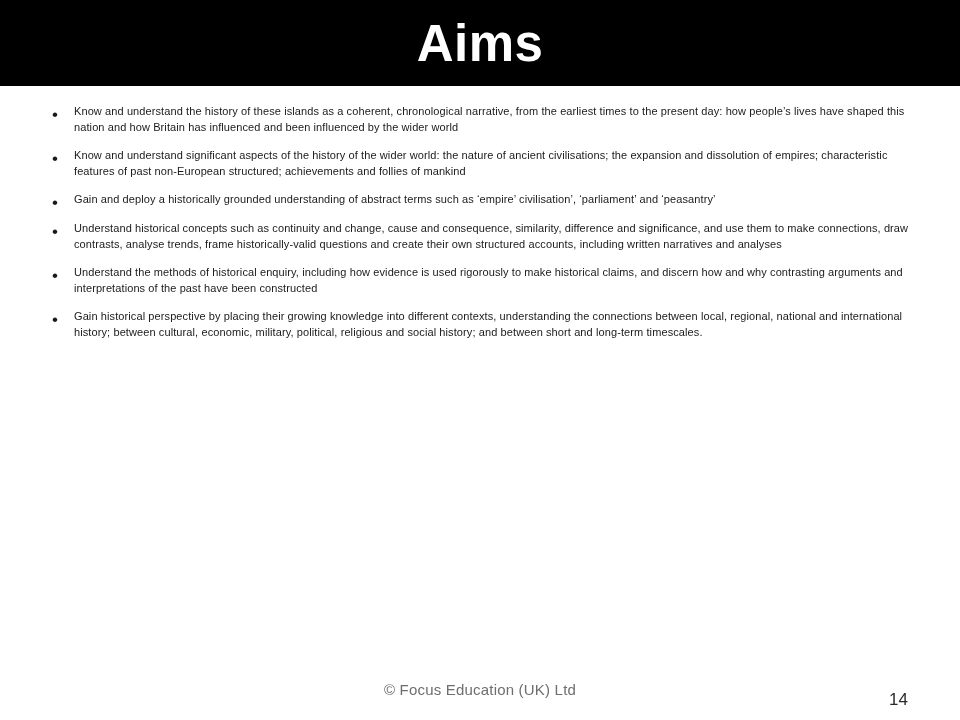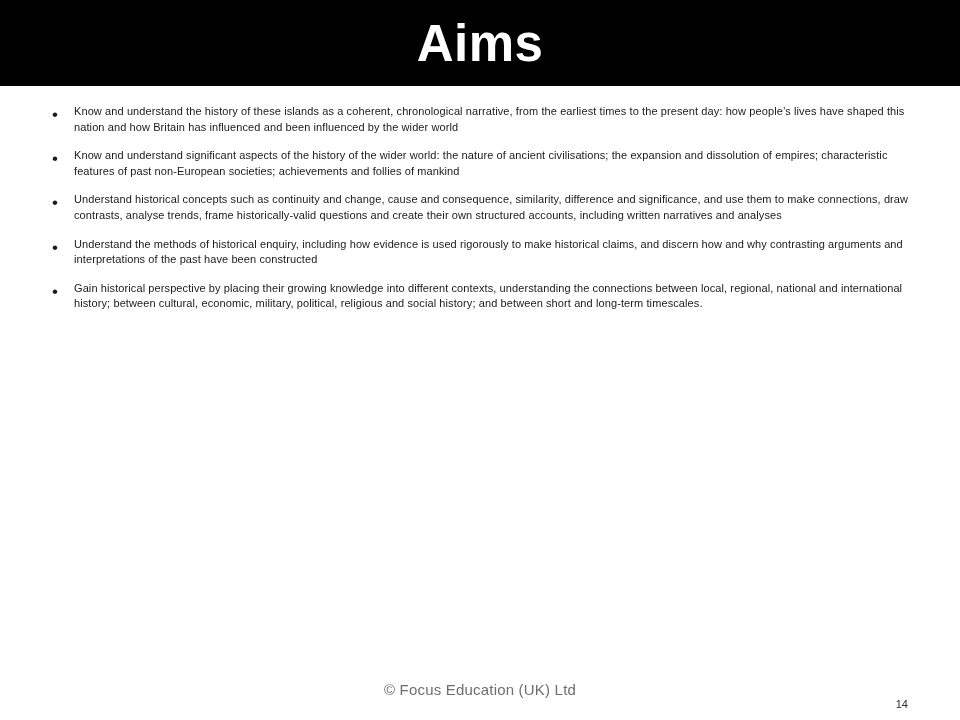--- a/index.html
+++ b/index.html
@@ -76,38 +76,39 @@
     width: 100%;
     text-align: center;
     font-size: 15px;
     color: #6e6e6e;
     letter-spacing: 0.2px;
   }
   .page-number {
     position: absolute;
     right: 52px;
     bottom: 10px;
-    font-size: 11px;
+    font-size: 17px;
     color: #2b2b2b;
   }
 </style>
 </head>
 <body>
 
 <div class="slide">
 
   <div class="title-bar">
     <div class="title">Aims</div>
   </div>
 
   <div class="body-area">
 
     <ul class="bullets">
       <li>Know and understand the history of these islands as a coherent, chronological narrative, from the earliest times to the present day: how people’s lives have shaped this nation and how Britain has influenced and been influenced by the wider world</li>
-      <li>Know and understand significant aspects of the history of the wider world: the nature of ancient civilisations; the expansion and dissolution of empires; characteristic features of past non-European societies; achievements and follies of mankind</li>
+      <li>Know and understand significant aspects of the history of the wider world: the nature of ancient civilisations; the expansion and dissolution of empires; characteristic features of past non-European structured; achievements and follies of mankind</li>
+      <li>Gain and deploy a historically grounded understanding of abstract terms such as ‘empire’ civilisation’, ‘parliament’ and ‘peasantry’</li>
       <li>Understand historical concepts such as continuity and change, cause and consequence, similarity, difference and significance, and use them to make connections, draw contrasts, analyse trends, frame historically-valid questions and create their own structured accounts, including written narratives and analyses</li>
       <li>Understand the methods of historical enquiry, including how evidence is used rigorously to make historical claims, and discern how and why contrasting arguments and interpretations of the past have been constructed</li>
       <li>Gain historical perspective by placing their growing knowledge into different contexts, understanding the connections between local, regional, national and international history; between cultural, economic, military, political, religious and social history; and between short and long-term timescales.</li>
     </ul>
   </div>
 
   <div class="footer">© Focus Education (UK) Ltd</div>
   <div class="page-number">14</div>
 
 </div>

